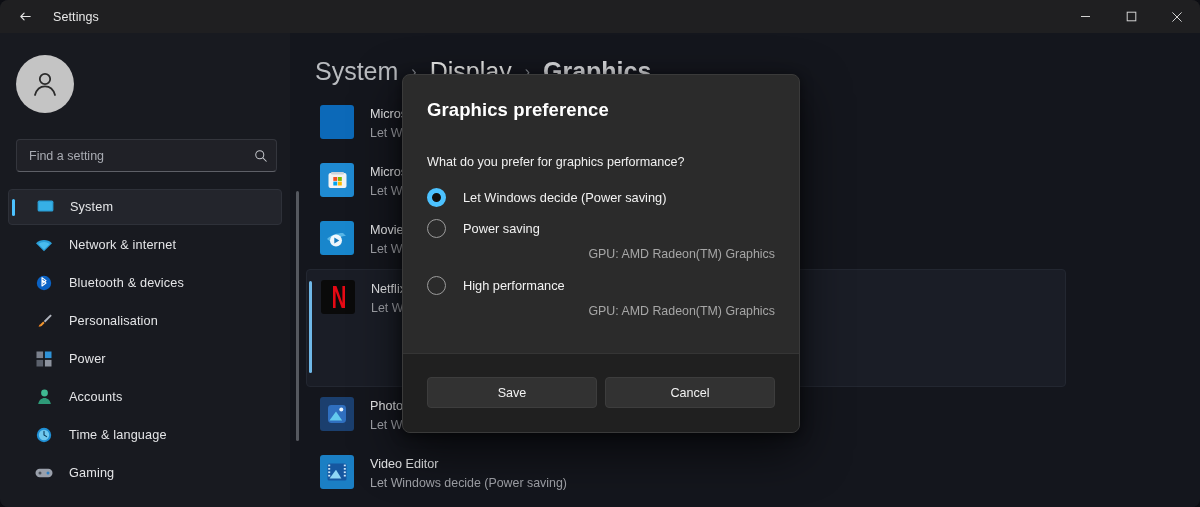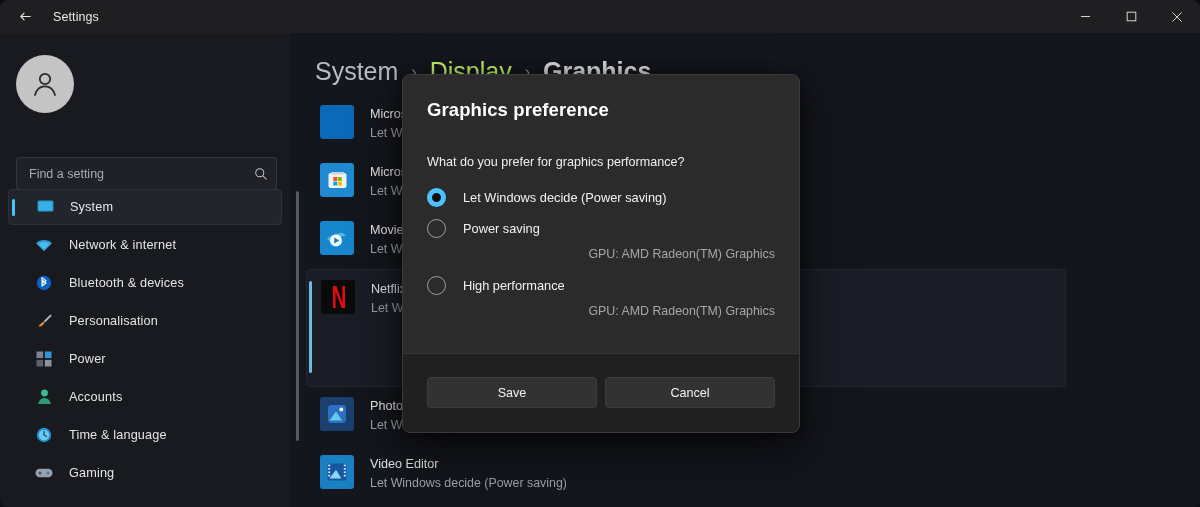--- a/index.html
+++ b/index.html
@@ -59,21 +59,21 @@
   .avatar {
     position: absolute; left: 16px; top: 22px;
     width: 58px; height: 58px;
     border-radius: 50%;
     background: #c4c4c4;
     display: flex; align-items: center; justify-content: center;
   }
   .avatar svg { display: block; }
 
   .searchbox {
-    position: absolute; left: 16px; top: 124px;
+    position: absolute; left: 16px; top: 106px;
     width: 261px; height: 33px;
     background: #202127;
     border: 1px solid #34363d;
     border-bottom: 1px solid #5e6067;
     border-radius: 4px;
     display: flex; align-items: center;
   }
   .searchbox input {
     flex: 1;
     background: transparent; border: none; outline: none;
@@ -128,21 +128,21 @@
     background: #14161d;
     overflow: hidden;
   }
   .breadcrumb {
     position: absolute; left: 25px; top: 24px;
     display: flex; align-items: baseline;
     font-size: 25px;
     color: #a7a9ad;
     white-space: nowrap;
   }
-  .bc-seg { color: #bef264; }
+  .bc-seg { color: #e5e5e5; }
   .bc-seg.last { color: #d6d7da; font-weight: bold; }
   .bc-seg.first { color: #b9bbbf; }
   .bc-sep {
     font-size: 16px;
     color: #8d9097;
     margin: 0 13px;
     position: relative; top: -3px;
   }
 
   

